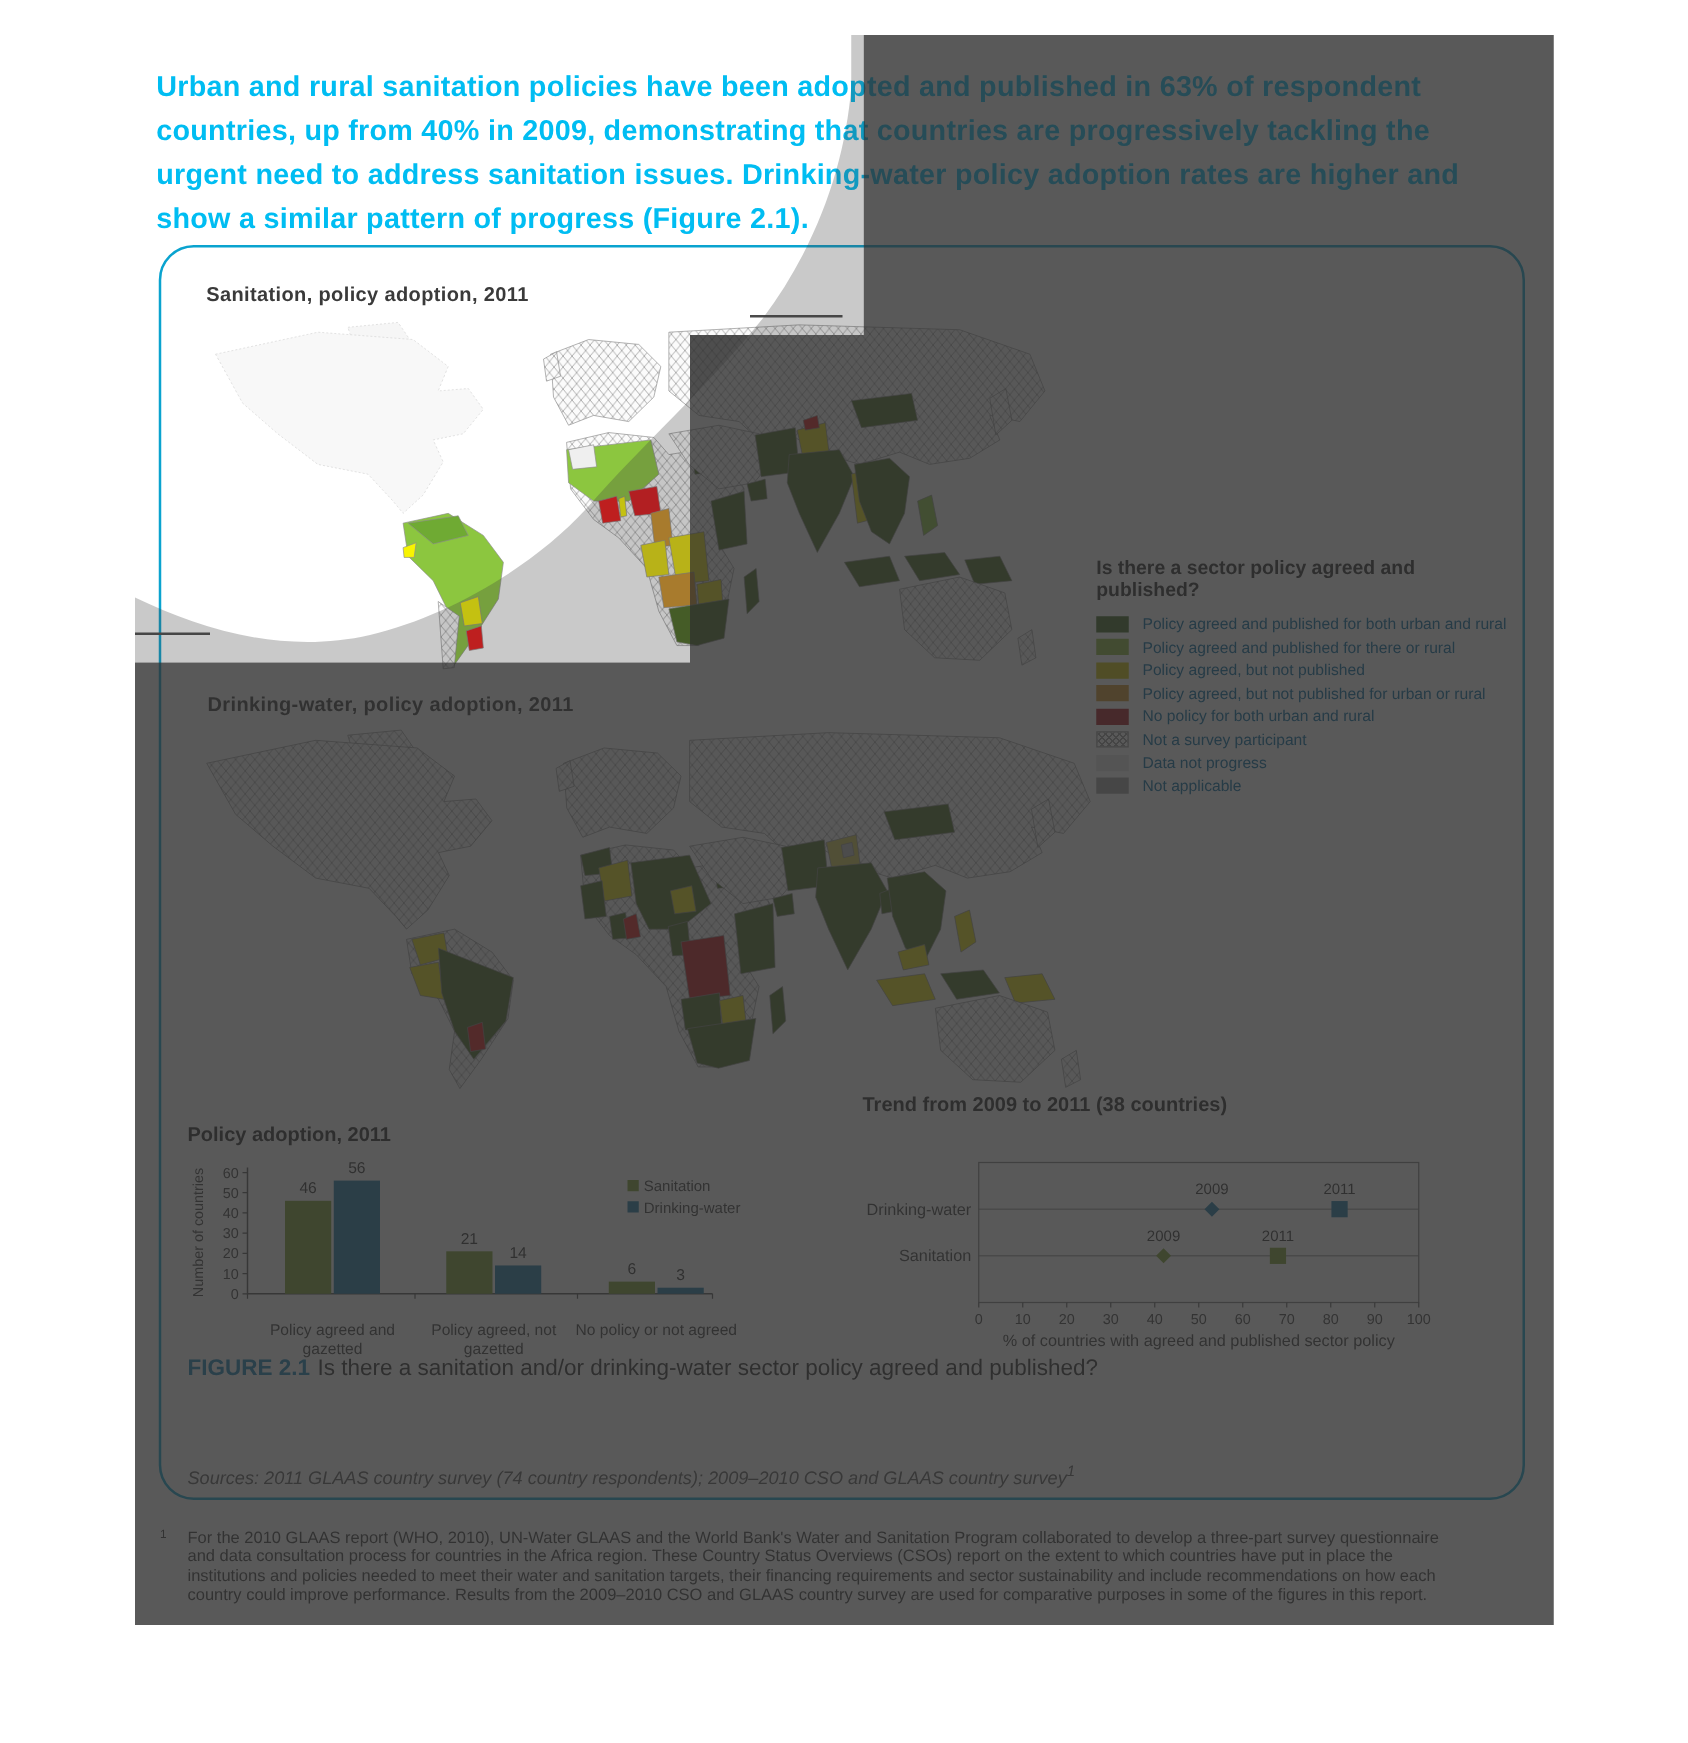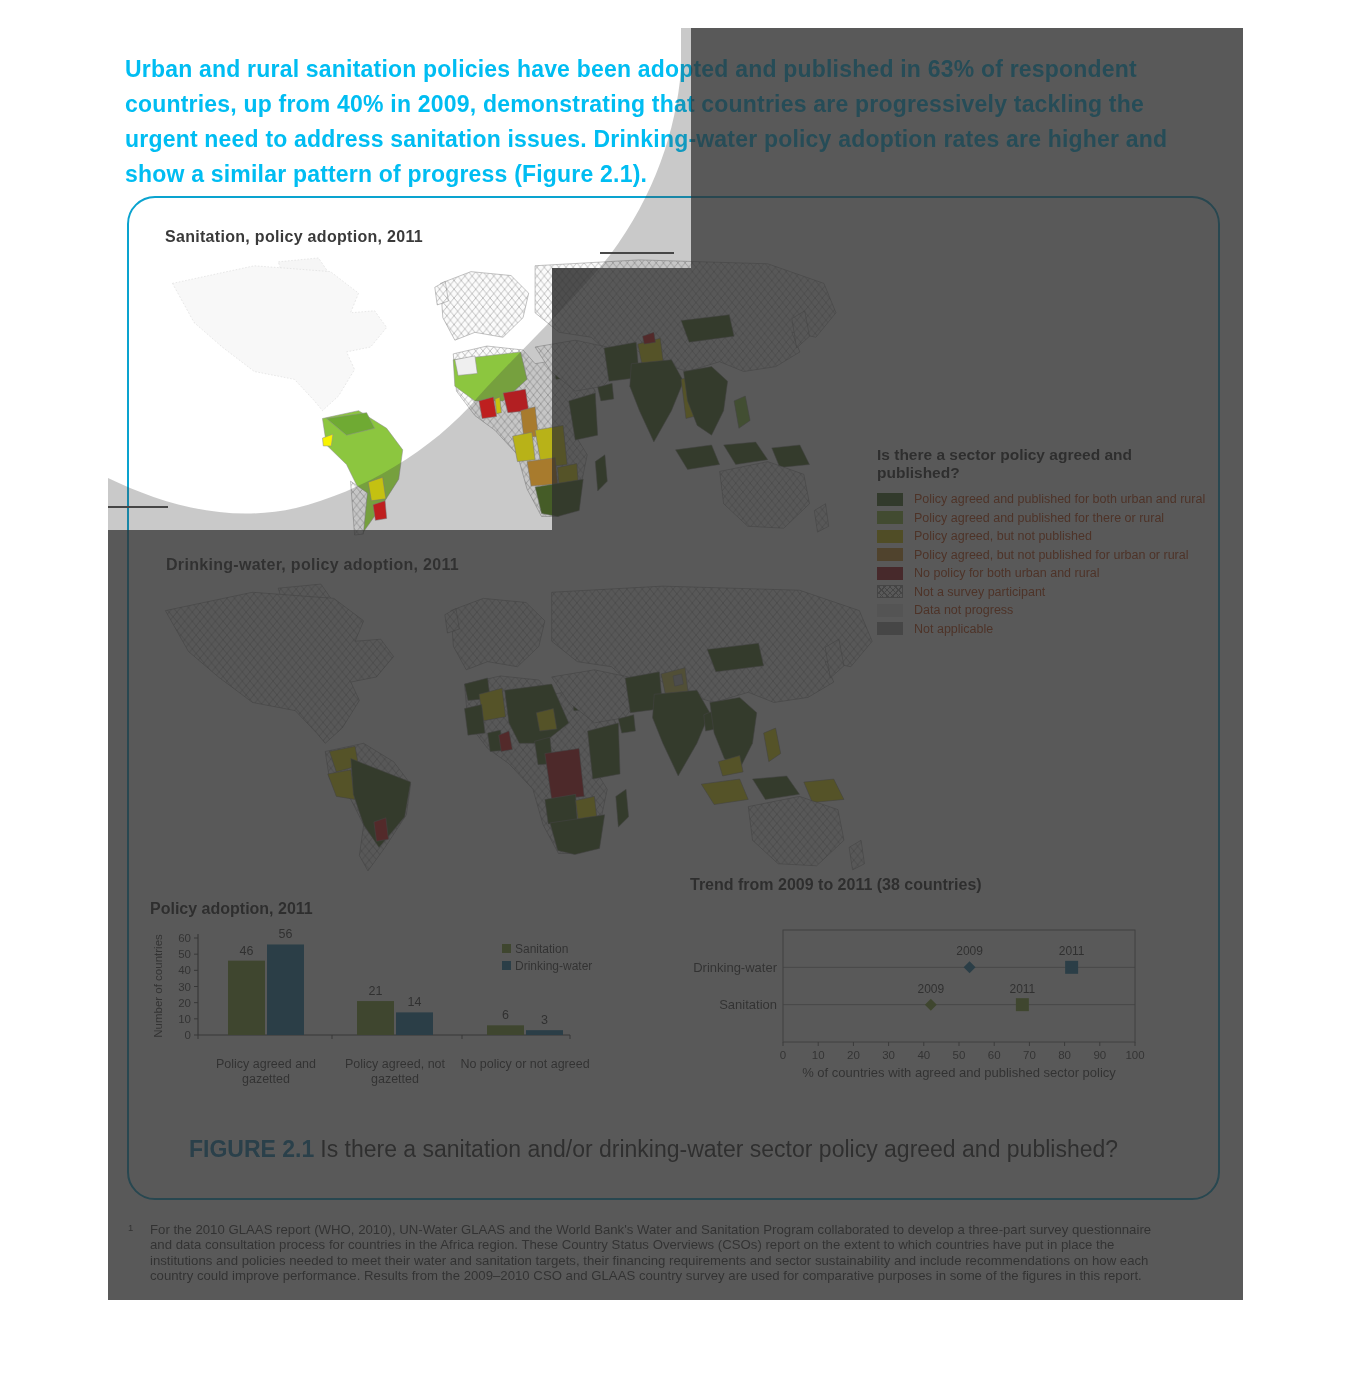--- a/index.html
+++ b/index.html
@@ -17,31 +17,31 @@
 
   .map-title{font-size:16px;font-weight:bold;color:#3a3a3a;letter-spacing:0.3px;}
   #map1-title{left:165px;top:228px;}
   #map2-title{left:166px;top:556px;}
 
   
   #legend{left:877px;top:446px;width:340px;}
   #legend-title{font-size:15.5px;font-weight:bold;color:#2b2b2b;margin-bottom:8px;}
   .legend-row{display:flex;align-items:center;height:18.5px;}
   .legend-swatch{width:26px;height:13px;margin-right:11px;flex:0 0 26px;}
-  .legend-label{font-size:12.5px;color:#c2410c;white-space:nowrap;}
+  .legend-label{font-size:12.5px;color:#0369a1;white-space:nowrap;}
   .swatch-hatch{background-color:#fdfdfd;border:1px solid #9a9a9a;box-sizing:border-box;
     background-image:repeating-linear-gradient(45deg,transparent 0 3px,#9a9a9a 3px 4px),
                      repeating-linear-gradient(-45deg,transparent 0 3px,#9a9a9a 3px 4px);}
 
   .chart-title{font-size:16px;font-weight:bold;color:#2b2b2b;}
   #bar-title{left:150px;top:900px;text-align:center;}
   #trend-title{left:690px;top:876px;}
 
   
-  #caption{left:150px;top:1136px;width:1000px;font-size:23px;color:#2f2f2f;margin-left:39px;}
+  #caption{left:150px;top:1084px;width:1000px;font-size:18px;color:#2f2f2f;}
   #caption .fig-label{color:#1581b5;font-weight:bold;margin-right:6px;}
   #sources{left:150px;top:1170px;width:1000px;font-size:14.5px;font-style:italic;color:#5a5a5a;}
 
   
   #footnote-marker{left:128px;top:1222px;font-size:9.5px;color:#3e3e3e;}
   #footnote{left:150px;top:1222px;width:1008px;font-size:13.2px;line-height:15.4px;color:#3e3e3e;}
 
   .artifact-line{height:1.5px;background:#4a4a4a;}
 
   
@@ -290,20 +290,23 @@
       <line x1="419.8" y1="126" x2="419.8" y2="130" stroke="#666" stroke-width="1"></line>
       <text x="419.8" y="143" text-anchor="middle" font-size="11.5" fill="#444">90</text>
       <line x1="455" y1="126" x2="455" y2="130" stroke="#666" stroke-width="1"></line>
       <text x="455" y="143" text-anchor="middle" font-size="11.5" fill="#444">100</text>
       <text x="279" y="161" text-anchor="middle" font-size="13" fill="#3f3f3f">% of countries with agreed and published sector policy</text>
     </svg>
 
   <div class="abs" id="caption">
     <span class="fig-label">FIGURE 2.1</span><span>Is there a sanitation and/or drinking-water sector policy agreed and published?</span>
   </div>
+  <div class="abs" id="sources">
+    <span>Sources: 2011 GLAAS country survey (74 country respondents); 2009–2010 CSO and GLAAS country survey</span><sup>1</sup>
+  </div>
 
   <div class="abs" id="footnote-marker">1</div>
   <div class="abs" id="footnote">For the 2010 GLAAS report (WHO, 2010), UN-Water GLAAS and the World Bank's Water and Sanitation Program collaborated to develop a three-part survey questionnaire and data consultation process for countries in the Africa region. These Country Status Overviews (CSOs) report on the extent to which countries have put in place the institutions and policies needed to meet their water and sanitation targets, their financing requirements and sector sustainability and include recommendations on how each country could improve performance. Results from the 2009–2010 CSO and GLAAS country survey are used for comparative purposes in some of the figures in this report.</div>
 
   <div class="abs artifact-line" style="left:108px;top:506px;width:60px;"></div>
   <div class="abs artifact-line" style="left:600px;top:252px;width:74px;"></div>
 
   <svg class="abs" id="overlay" width="1350" height="1394">
     <path fill="rgb(60,60,60)" fill-opacity="0.28" fill-rule="evenodd" d="M108,28 H691 V268 H552 V530 H108 Z
          M108,28 H681 V70 C676,130 655,195 610,255 C570,305 525,345 477,398 C433,450 362,492 296,508 C226,524 160,503 108,478 Z"></path>

